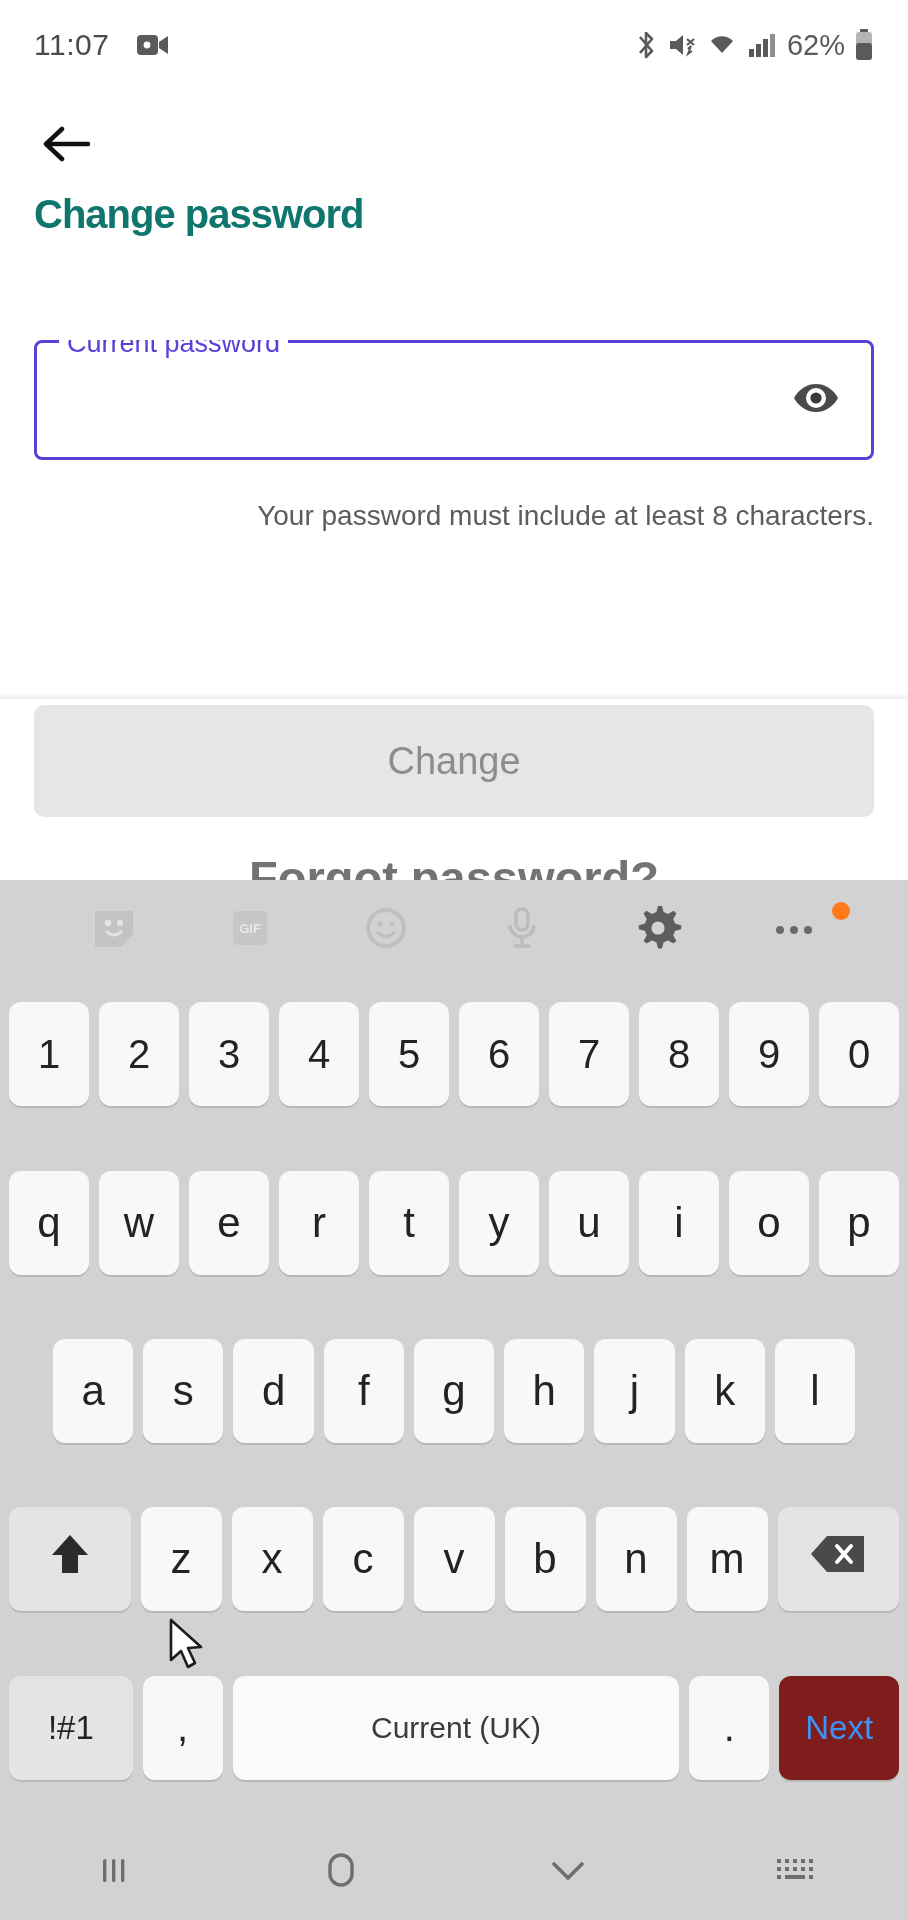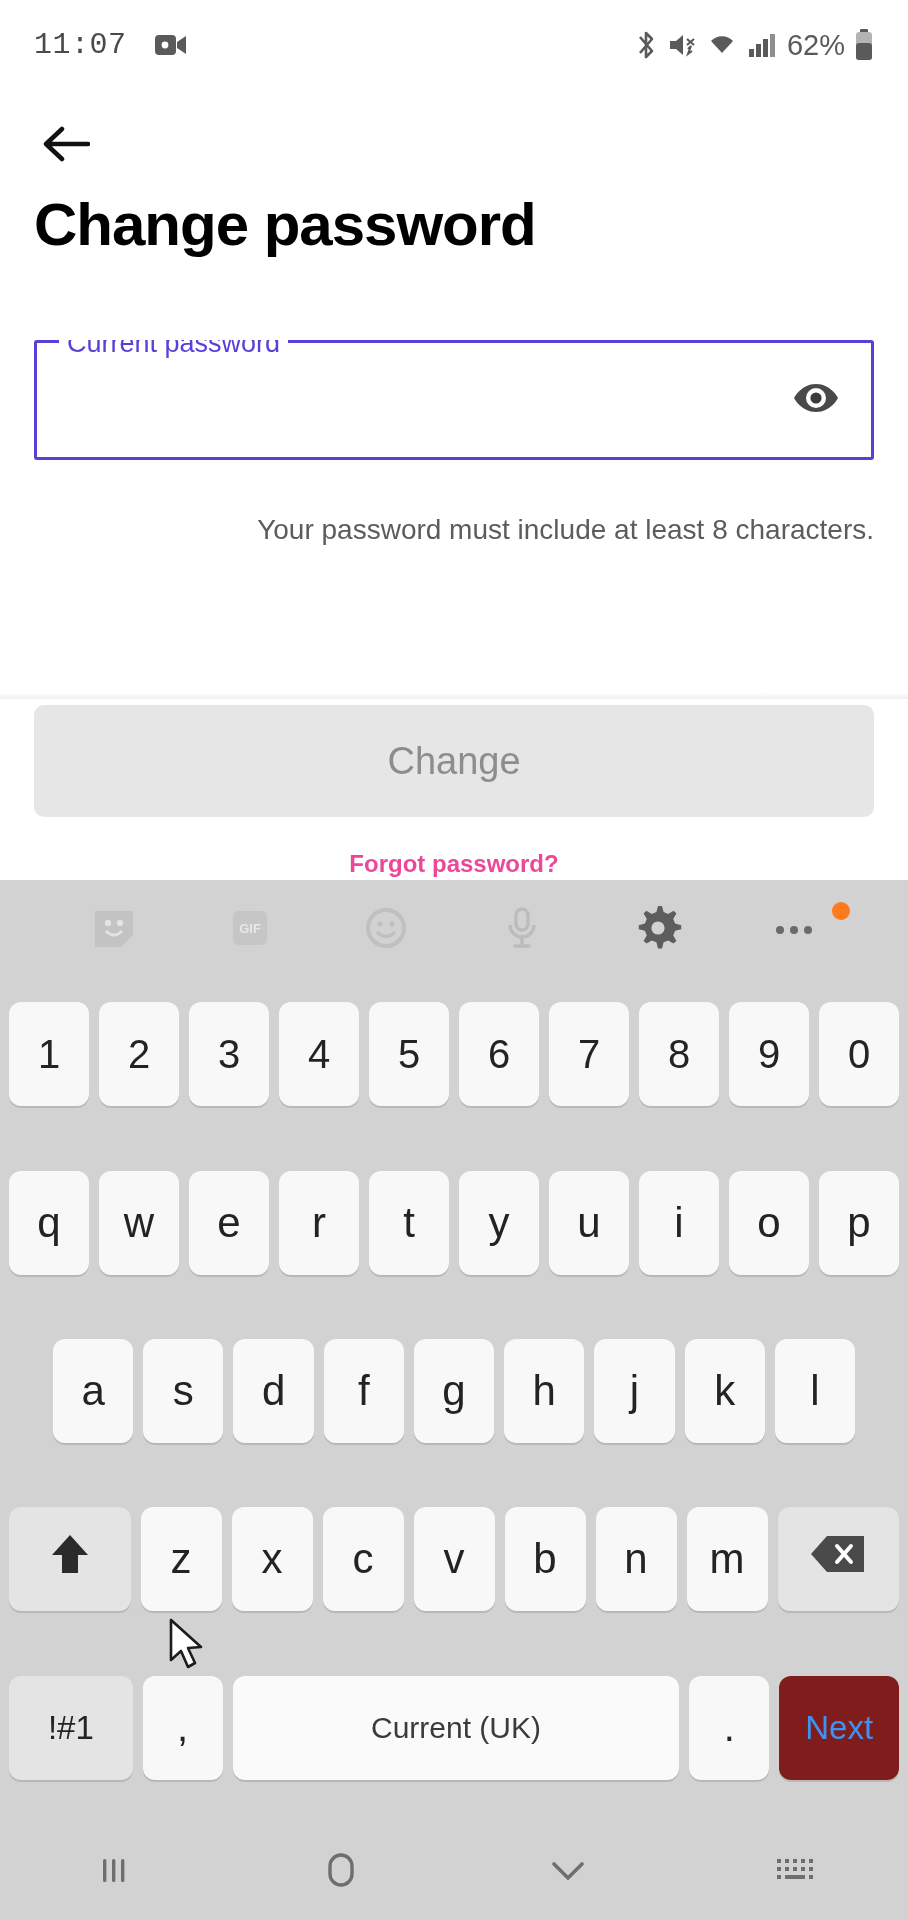--- a/index.html
+++ b/index.html
@@ -17,21 +17,21 @@
     display:flex; flex-direction:column;
   }
 
   
   .statusbar {
     height:90px; flex:0 0 90px;
     display:flex; align-items:center;
     padding:0 34px;
     background:#ffffff;
   }
-  .sb-left { display:flex; align-items:center; gap:28px;font-family:Liberation Mono, monospace; }
+  .sb-left { display:flex; align-items:center; gap:28px; }
   .sb-time { font-size:30px; color:#4a4a4a; letter-spacing:.5px; }
   .sb-right {
     margin-left:auto; display:flex; align-items:center; gap:9px;
     color:#5a5a5a;
   }
   .sb-pct { font-size:29px; color:#5a5a5a; margin-left:3px; }
   .ic { display:block; }
 
   
   .content {
@@ -40,45 +40,44 @@
     overflow:hidden;
     background:#fff;
   }
   .backbar { padding:24px 34px 0 34px; }
   .back-btn {
     width:64px; height:64px;
     display:flex; align-items:center; justify-content:center;
     cursor:pointer;
   }
   .page-title {
-    font-size:60px; font-weight:bold; color:#000000;
+    font-size:40px; font-weight:bold; color:#0f766e;
     letter-spacing:-1px;
     padding:14px 34px 0 34px;
     line-height:1.1;
   }
 
   
   .formscroll {
     position:absolute;
     left:0; right:0; top:250px;
     height:353px;
     overflow:hidden;
     padding:0 34px;
   }
 
   
   .field {
     position:relative;
     height:120px;
     border:2px solid #c9c9c9;
-    border-radius:3px;
+    border-radius:8px;
     background:#ffffff;
     display:flex; align-items:center;
     padding:0 26px;
-    margin-bottom:14px;
   }
   .field.focused {
     border:3px solid #5b3fd6;
   }
   .field .notch {
     position:absolute;
     top:-13px; left:22px;
     background:#ffffff;
     padding:0 8px;
     font-size:27px;
@@ -120,22 +119,22 @@
     color:#8d8d8d;
     font-size:38px;
     font-family:"Liberation Sans",sans-serif;
     cursor:pointer;
     display:flex; align-items:center; justify-content:center;
   }
   .forgot {
     position:absolute;
     left:0; right:0; top:760px;
     text-align:center;
-    font-size:24px; font-weight:bold;
-    color:#ec4899;
+    font-size:47px; font-weight:bold;
+    color:#737373;
     cursor:pointer;
   }
 
   
   .keyboard {
     flex:1;
     background:#d2d2d2;
     display:flex; flex-direction:column;
     padding-bottom:0;
   }

